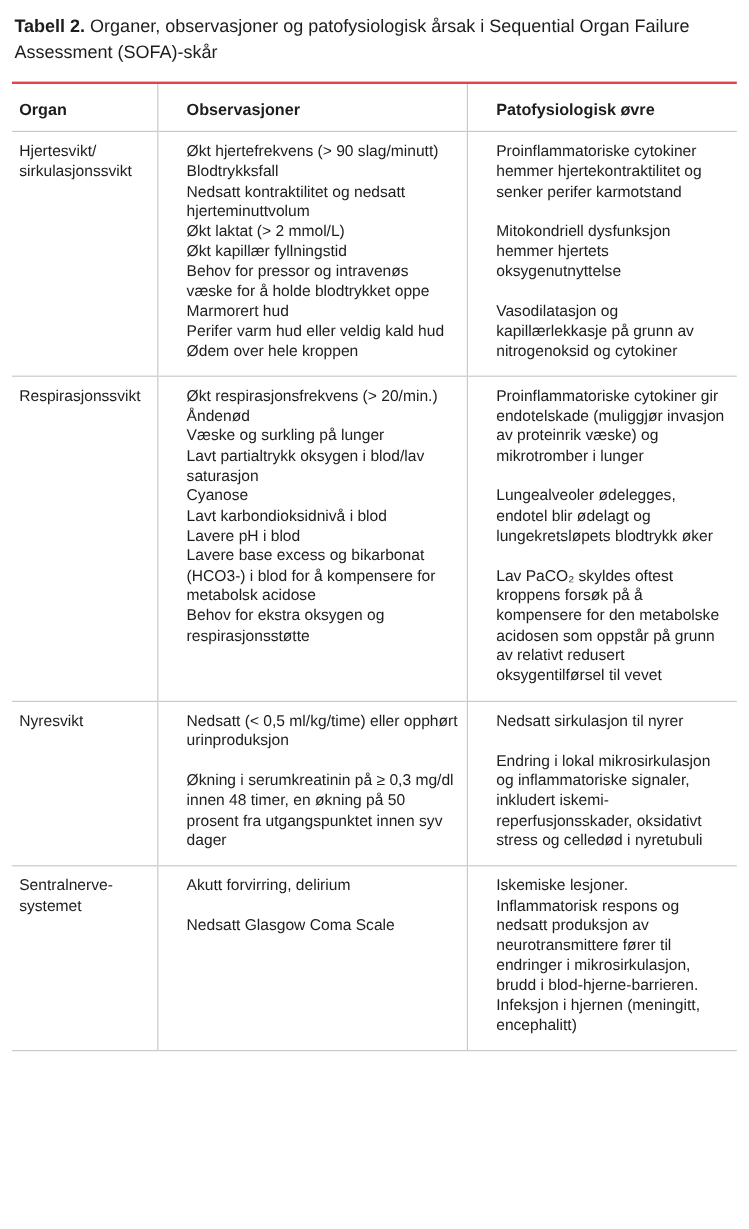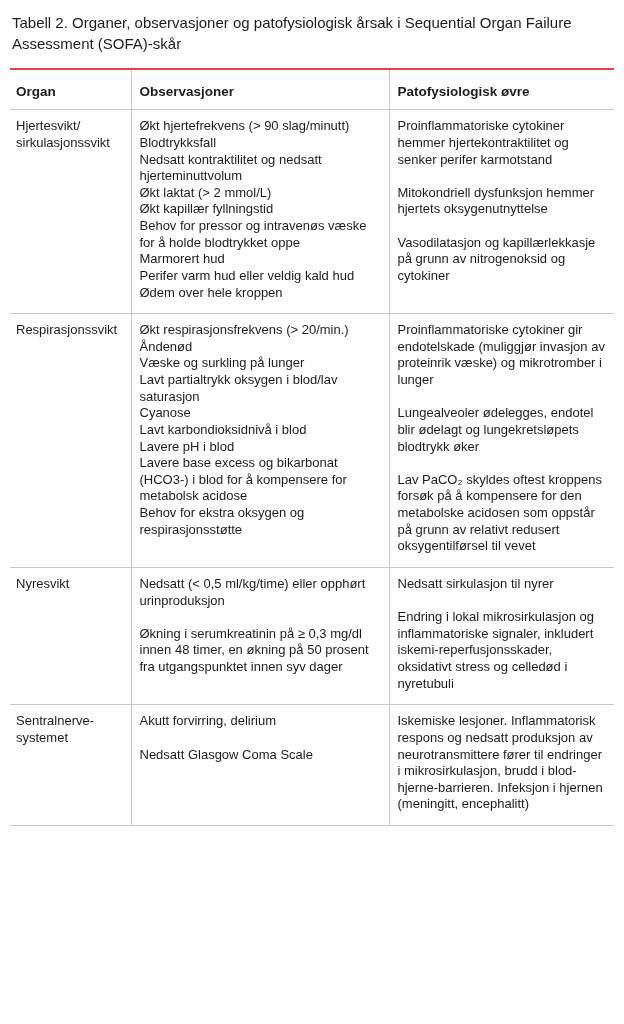--- a/index.html
+++ b/index.html
@@ -19,21 +19,21 @@
   .page {
     width: 624px;
     min-height: 1024px;
     padding: 10px 10px 8px 10px;
   }
   .title {
     font-size: 15px;
     line-height: 1.4;
     margin: 2px 2px 14px 2px;
   }
-  .title strong { font-weight: normal; }
+  .title strong { font-weight: bold; }
   .rule {
     height: 2px;
     background: var(--accent-red);
     border: none;
     margin: 0;
   }
   table.sofa {
     width: 604px;
     border-collapse: collapse;
     table-layout: fixed;
@@ -53,21 +53,21 @@
   }
   table.sofa td {
     vertical-align: top;
     padding: 8px 7px 12px 6px;
     white-space: pre-line;
     overflow-wrap: break-word;
   }
   table.sofa th + th,
   table.sofa td + td {
     border-left: 1px solid var(--border-gray);
-    padding-left: 8px;
+    padding-left: 24px;
   }
   table.sofa tbody td { border-top: 1px solid var(--border-gray); }
   table.sofa tbody { border-bottom: 1px solid var(--border-gray); }
 </style>
 </head>
 <body>
 
 <div class="page">
 
   <p class="title"><strong>Tabell 2.</strong> <span>Organer, observasjoner og patofysiologisk årsak i Sequential Organ Failure Assessment (SOFA)-skår</span></p>

